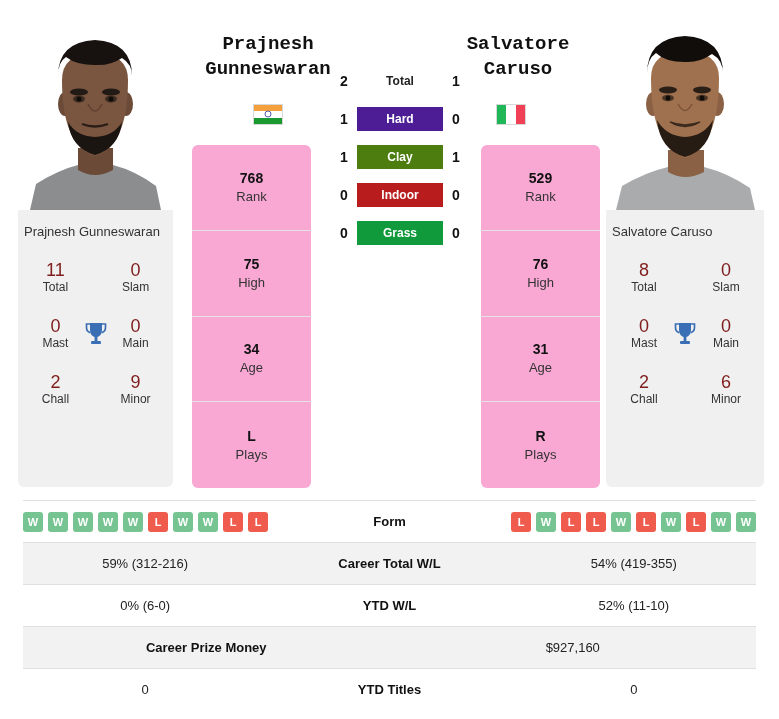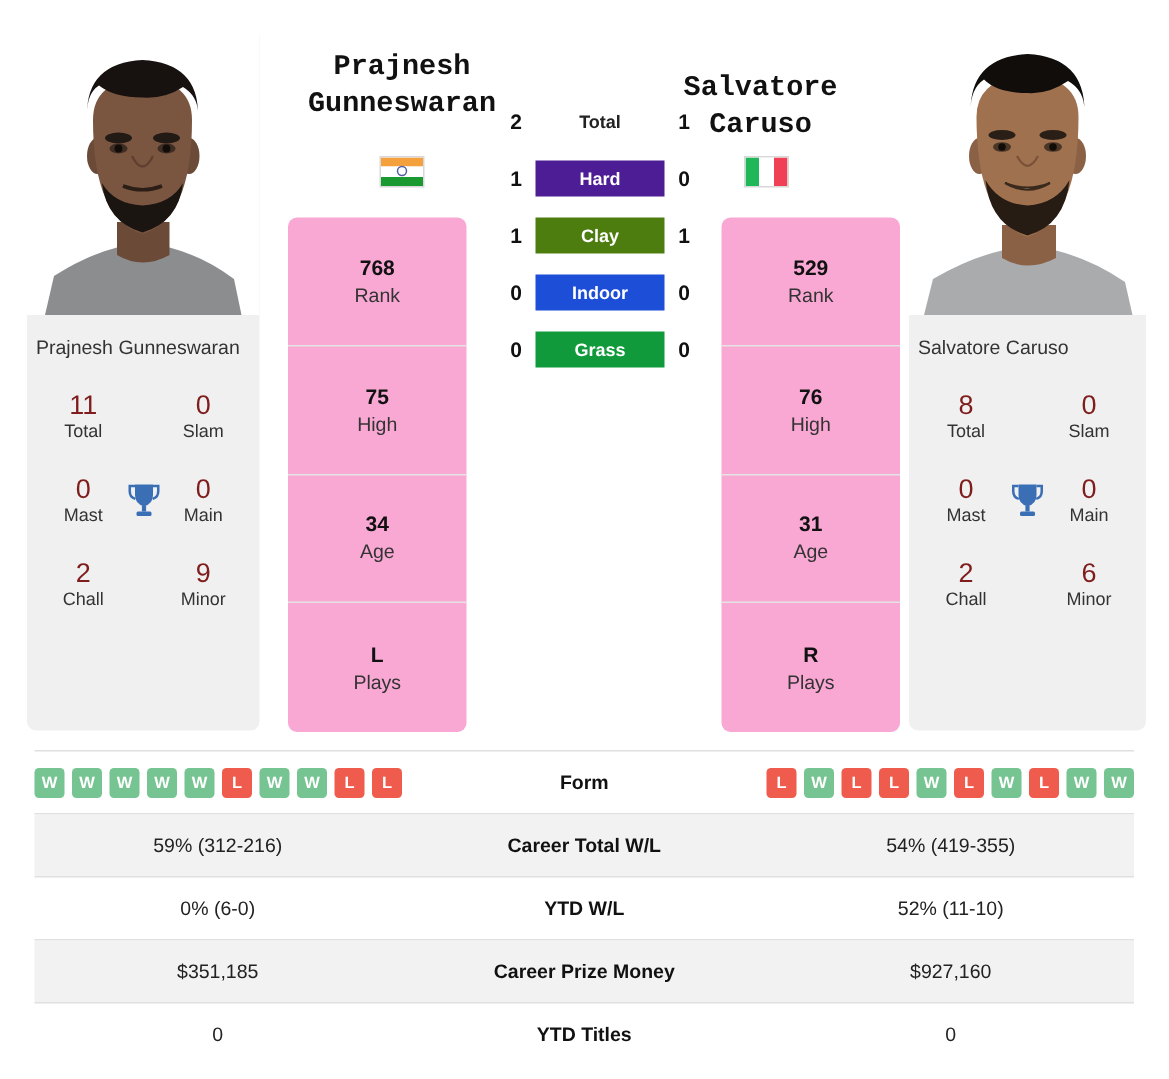--- a/index.html
+++ b/index.html
@@ -50,21 +50,21 @@
   .ibox .lbl { font-size: 13px; color: #333; line-height: 18px; }
 
   
   .center { position: absolute; left: 192px; top: 18px; width: 395px; height: 130px; }
 
   .nm {
     position: absolute; top: 14px; width: 160px; text-align: center;
     font-size: 19px; font-weight: bold; color: #111; line-height: 25px; font-family: Liberation Mono, monospace;
   }
   .nm.left  { left: -4px; }
-  .nm.right { left: 235px; margin-top: 14px; }
+  .nm.right { left: 246px; }
 
   .flag {
     position: absolute; top: 86px; width: 30px; height: 21px;
     border: 1px solid #d8d8d8; overflow: hidden;
   }
   .flag.left  { left: 61px; }
   .flag.right { left: 304px; }
   .flag-in { display: flex; flex-direction: column; width: 100%; height: 100%; }
   .flag-in > div { flex: 1; }
   .chakra {
@@ -324,21 +324,21 @@
         <div class="bar" id="bar-hard" style="background: #4c1d95;">Hard</div>
         <span class="sc r">0</span>
       </div>
       <div class="h2hrow">
         <span class="sc l">1</span>
         <div class="bar" id="bar-clay" style="background: #4d7c0f;">Clay</div>
         <span class="sc r">1</span>
       </div>
       <div class="h2hrow">
         <span class="sc l">0</span>
-        <div class="bar" id="bar-indoor" style="background: #1d4ed8;">Indoor</div>
+        <div class="bar" id="bar-indoor" style="background: #b91c1c;">Indoor</div>
         <span class="sc r">0</span>
       </div>
       <div class="h2hrow">
         <span class="sc l">0</span>
         <div class="bar" id="bar-grass" style="background: rgb(16, 154, 60);">Grass</div>
         <span class="sc r">0</span>
       </div>
     </div>
   </div>
 
@@ -386,21 +386,20 @@
     <div class="sep"></div>
 
     <div class="trow">
       <div class="tc">0% (6-0)</div>
       <div class="tc mid">YTD W/L</div>
       <div class="tc">52% (11-10)</div>
     </div>
     <div class="sep"></div>
 
     <div class="trow alt">
-      <div class="tc">$351,185</div>
       <div class="tc mid">Career Prize Money</div>
       <div class="tc">$927,160</div>
     </div>
     <div class="sep"></div>
 
     <div class="trow">
       <div class="tc">0</div>
       <div class="tc mid">YTD Titles</div>
       <div class="tc">0</div>
     </div>

